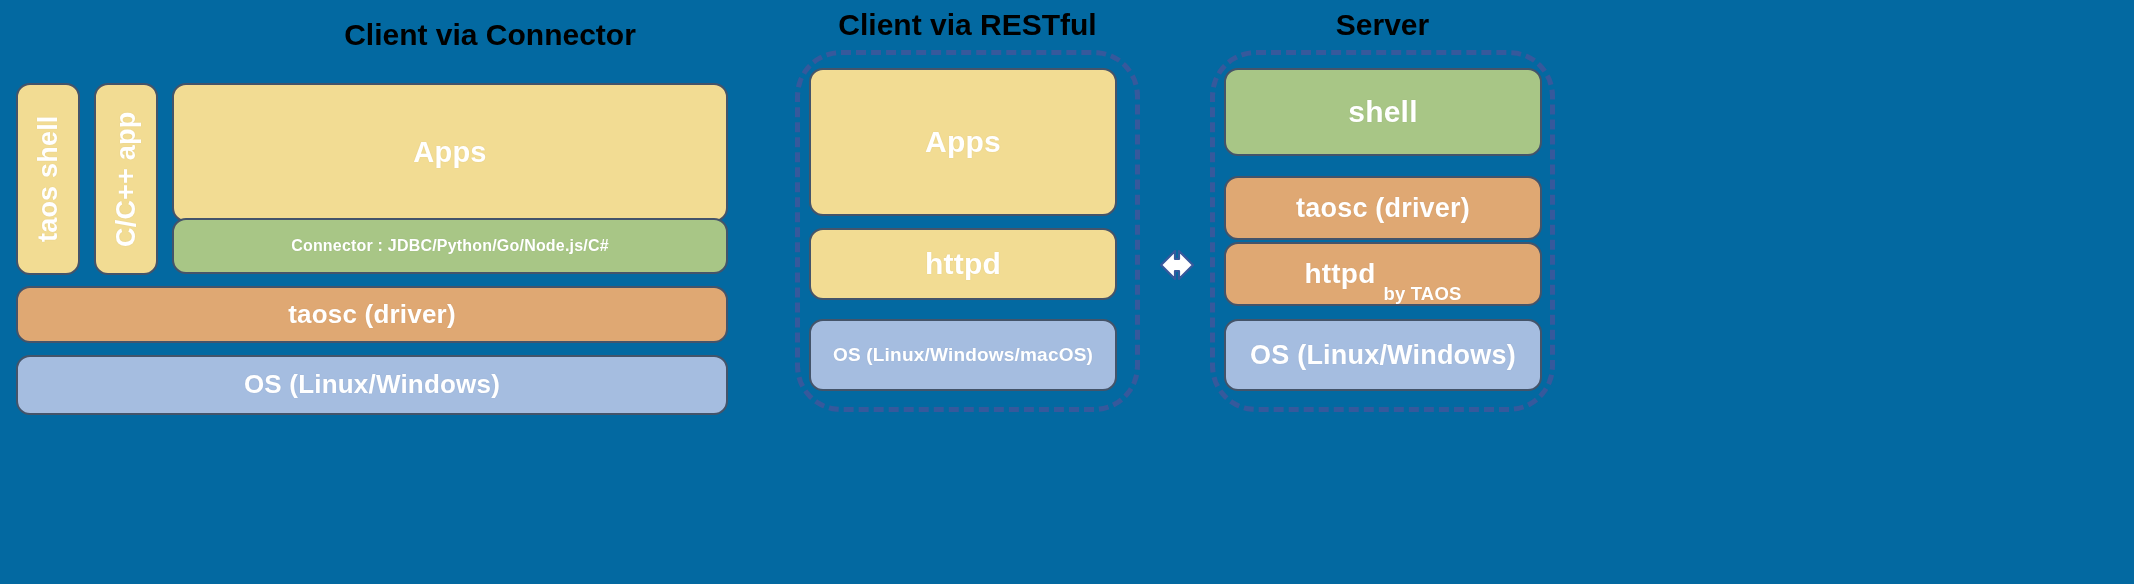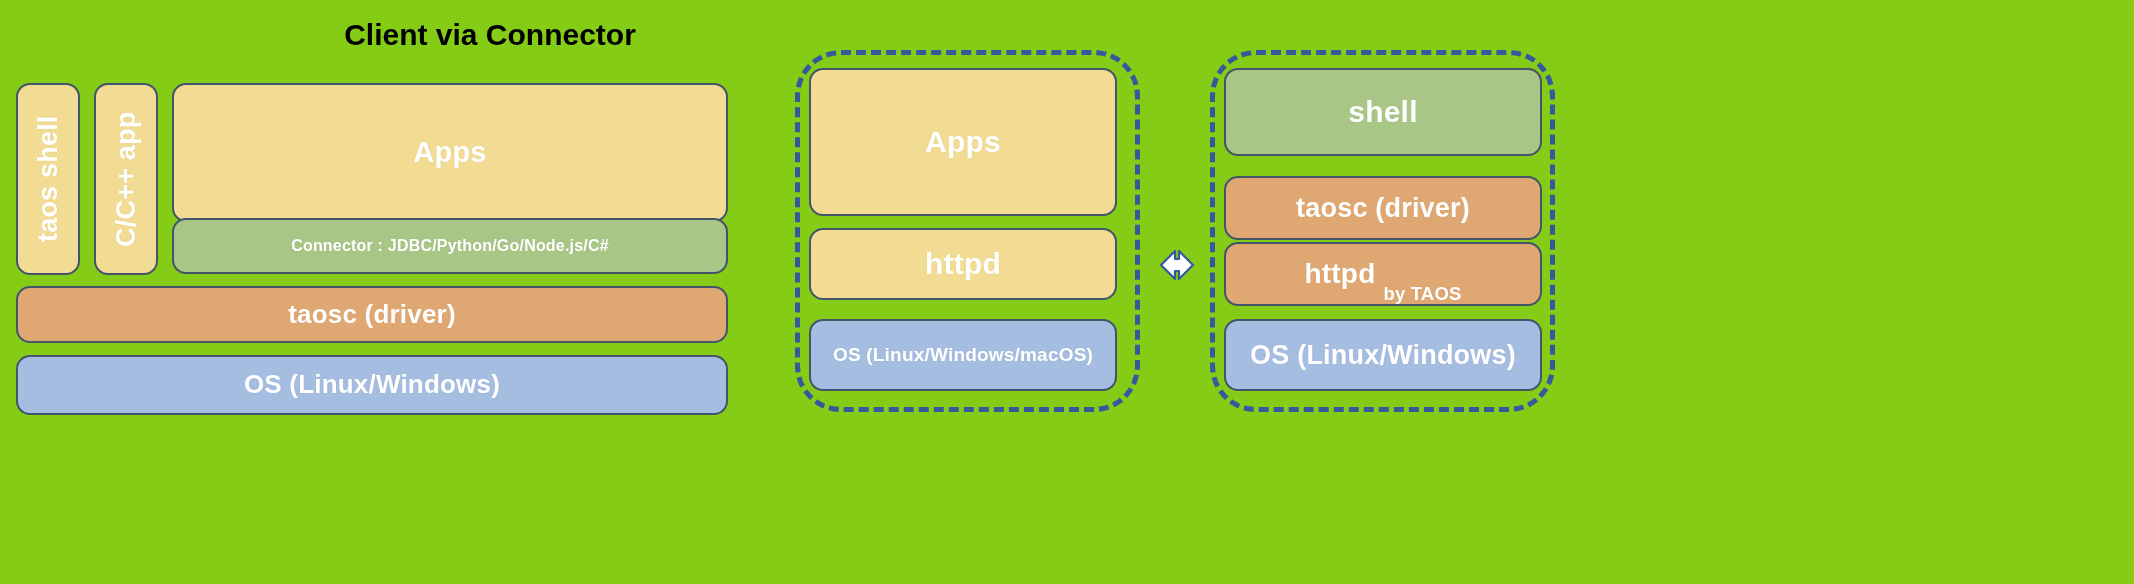--- a/index.html
+++ b/index.html
@@ -11,21 +11,21 @@
     font-family: "Liberation Sans", sans-serif;
     width: 2134px;
     height: 584px;
     overflow: hidden;
   }
 
   #diagram {
     position: relative;
     width: 2134px;
     height: 584px;
-    background: #84cc16;
+    background: #0369a1;
   }
 
   
   .box {
     position: absolute;
     box-sizing: border-box;
     border: 2px solid #44546a;
     border-radius: 14px;
     display: flex;
     align-items: center;
@@ -87,37 +87,39 @@
   <div class="box yellow vert-label" style="left:94px; top:83px; width:64px; height:192px; font-size:27px;">C/C++ app</div>
 
   <div class="box yellow" style="left:172px; top:83px; width:556px; height:139px; font-size:29px;">Apps</div>
 
   <div class="box green" style="left:172px; top:218px; width:556px; height:56px; font-size:16px;">Connector : JDBC/Python/Go/Node.js/C#</div>
 
   <div class="box orange" style="left:16px; top:286px; width:712px; height:57px; font-size:26px;">taosc (driver)</div>
 
   <div class="box blue" style="left:16px; top:355px; width:712px; height:60px; font-size:26px;">OS (Linux/Windows)</div>
 
+  <div class="panel-title" style="left:795px; top:8px; width:345px; font-size:30px;">Client via RESTful</div>
 
   <div class="dashed-panel" style="left:795px; top:50px; width:345px; height:362px;"></div>
 
   <div class="box yellow" style="left:809px; top:68px; width:308px; height:148px; font-size:30px; flex-direction:column;">
     <span>Apps</span>
   </div>
 
   <div class="box yellow" style="left:809px; top:228px; width:308px; height:72px; font-size:30px;">httpd</div>
 
   <div class="box blue" style="left:809px; top:319px; width:308px; height:72px; font-size:19px;">OS (Linux/Windows/macOS)</div>
 
   <div class="arrow-icon" style="left:1147px; top:238px; width:60px; height:54px;">
     <svg width="60" height="54" viewBox="0 0 60 54" aria-hidden="true">
       <polygon points="14,27 28,13 28,21 32,21 32,13 46,27 32,41 32,33 28,33 28,41" fill="#ffffff" stroke="#36599c" stroke-width="2.2" stroke-linejoin="round"></polygon>
     </svg>
   </div>
 
+  <div class="panel-title" style="left:1210px; top:8px; width:345px; font-size:30px;">Server</div>
 
   <div class="dashed-panel" style="left:1210px; top:50px; width:345px; height:362px;"></div>
 
   <div class="box green" style="left:1224px; top:68px; width:318px; height:88px; font-size:30px;">shell</div>
 
   <div class="box orange" style="left:1224px; top:176px; width:318px; height:64px; font-size:27px;">taosc (driver)</div>
 
   <div class="box orange" style="left:1224px; top:242px; width:318px; height:64px; font-size:28px;">
     <span>httpd</span>
     <span class="sub-small" style="margin-left:8px;">by TAOS</span>

